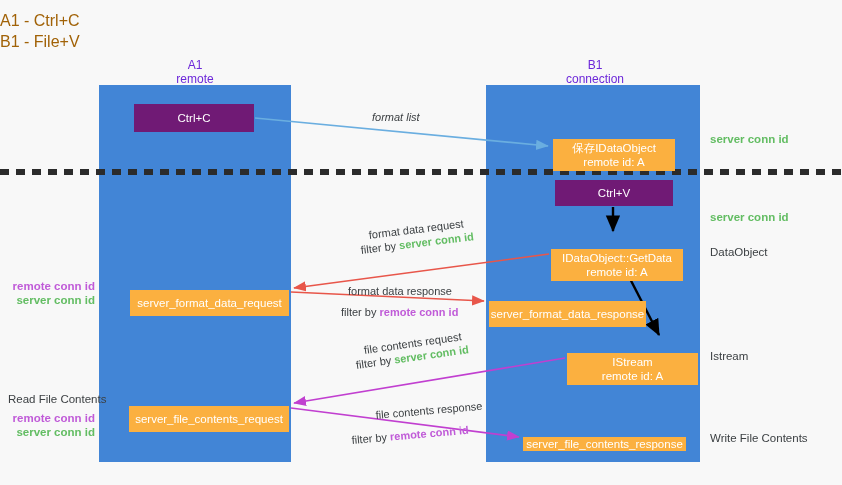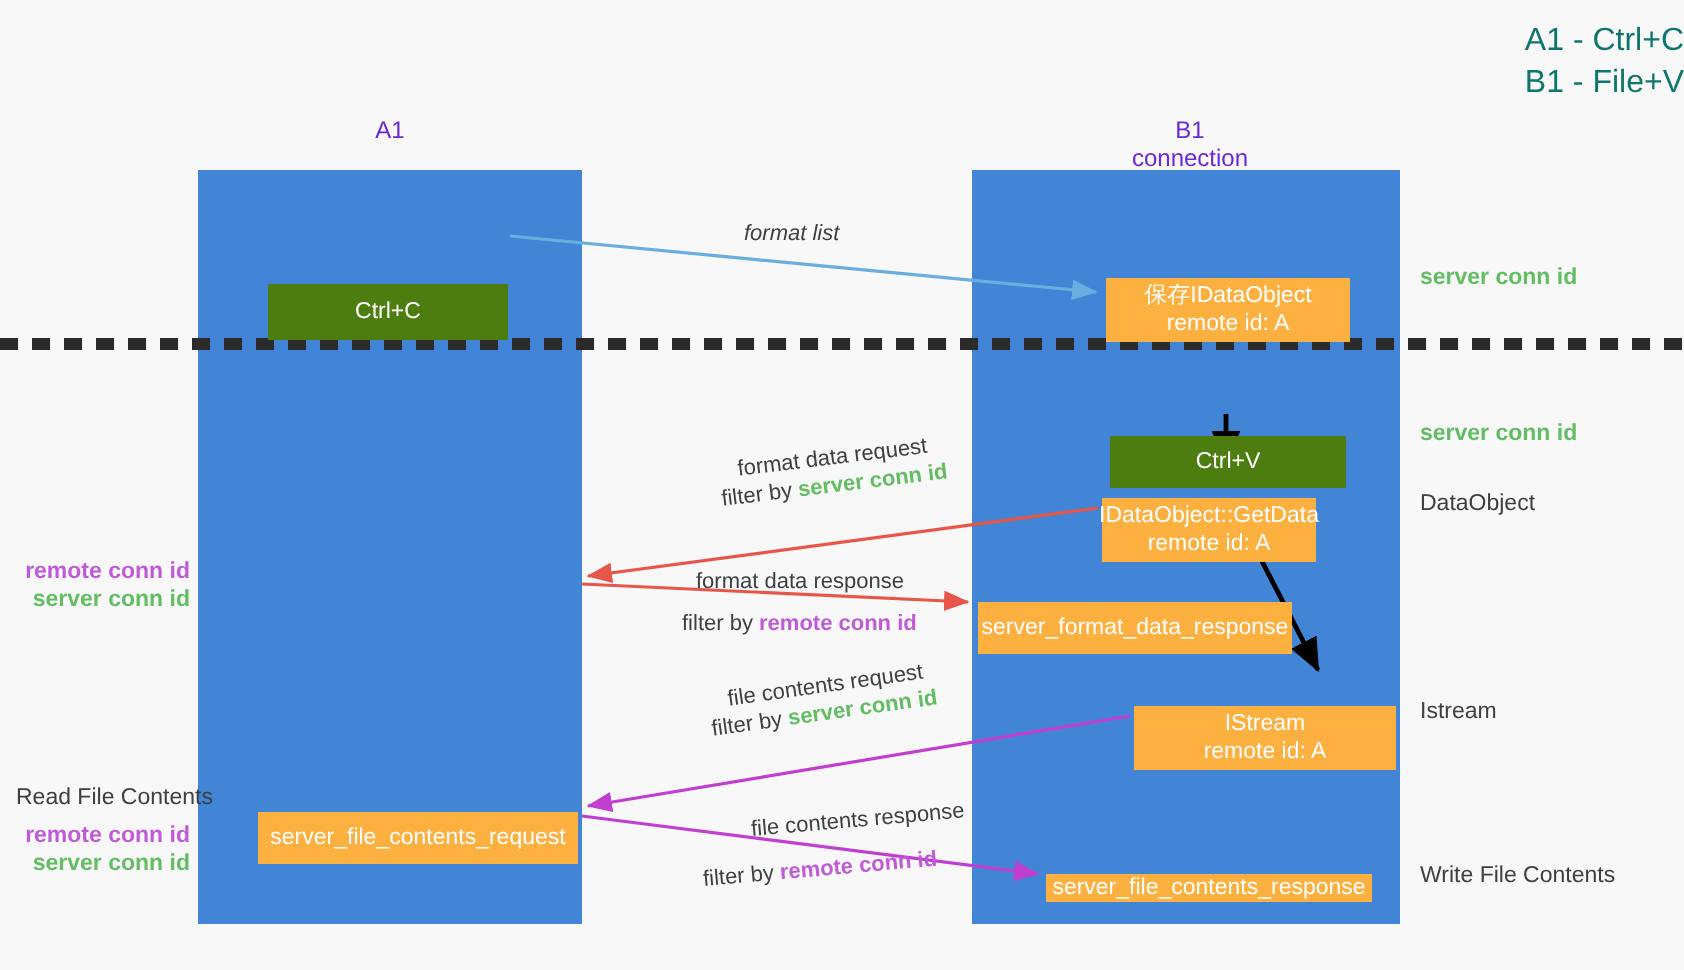--- a/index.html
+++ b/index.html
@@ -7,22 +7,22 @@
     width:842px;height:485px;position:relative;overflow:hidden;
     background:#f8f8f8;
     font-family:"Liberation Sans","DejaVu Sans",sans-serif;
     color:#3c4043;
   }
   #stage{position:absolute;left:0;top:0;width:842px;height:485px;}
   .abs{position:absolute;}
 
   
   #title{
-    left:0;top:10px;width:842px;text-align:right;
-    font-size:16px;line-height:21px;color:#0f766e;
+    left:0;top:10px;width:842px;text-align:left;
+    font-size:16px;line-height:21px;color:#a16207;
   }
 
   
   .col-head{
     text-align:center;font-size:12px;line-height:14px;color:#6d28d9;
   }
   #head-a1{left:115px;top:58px;width:160px;}
   #head-b1{left:510px;top:58px;width:170px;}
 
   
@@ -35,29 +35,29 @@
     left:0;top:169px;width:842px;height:6px;
     background:repeating-linear-gradient(to right,#2b2b2b 0 9px,transparent 9px 16px);
   }
 
   
   .box{
     box-sizing:border-box;
     display:flex;flex-direction:column;align-items:center;justify-content:center;
     color:#ffffff;font-size:11.5px;line-height:14px;text-align:center;
   }
-  .box.green{background:#4d7c0f;margin-top:38px;}
+  .box.green{background:#701a75;}
   .box.orange{background:#fbb košt;}
   .box.orange{background:#fbb040;margin-top:13px;}
   .box span{display:block;white-space:nowrap;}
 
   #box-ctrlc{left:134px;top:104px;width:120px;height:28px;}
   #box-ctrlv{left:555px;top:180px;width:118px;height:26px;}
   #box-save-idataobject{left:553px;top:126px;width:122px;height:32px;}
-  #box-getdata{left:551px;top:236px;width:107px;height:32px;text-align:right;}
+  #box-getdata{left:551px;top:236px;width:132px;height:32px;text-align:right;}
   #box-istream{left:567px;top:340px;width:131px;height:32px;}
   #box-sfdreq{left:130px;top:277px;width:159px;height:26px;}
   #box-sfdresp{left:489px;top:288px;width:157px;height:26px;}
   #box-sfcreq{left:129px;top:393px;width:160px;height:26px;}
   #box-sfcresp{left:523px;top:424px;width:163px;height:14px;}
 
   
   .side-label{font-size:11.5px;line-height:14px;white-space:nowrap;}
   .green-t{color:#63bd63;font-weight:bold;}
   .purple-t{color:#c05bd8;font-weight:bold;}
@@ -96,20 +96,21 @@
 
 <div id="stage">
 
   <div class="abs" id="title">
     <div>A1 - Ctrl+C</div>
     <div>B1 - File+V</div>
   </div>
 
   <div class="abs col-head" id="head-a1">
     <div>A1</div>
+    <div>remote</div>
   </div>
   <div class="abs col-head" id="head-b1">
     <div>B1</div>
     <div>connection</div>
   </div>
 
   <div class="abs panel" id="panel-a1"></div>
   <div class="abs panel" id="panel-b1"></div>
 
   <svg id="svg-arrows">
@@ -161,20 +162,23 @@
   <div class="abs box orange" id="box-getdata">
     <span>IDataObject::GetData</span>
     <span>remote id: A</span>
   </div>
 
   <div class="abs box orange" id="box-istream">
     <span>IStream</span>
     <span>remote id: A</span>
   </div>
 
+  <div class="abs box orange" id="box-sfdreq">
+    <span>server_format_data_request</span>
+  </div>
 
   <div class="abs box orange" id="box-sfcreq">
     <span>server_file_contents_request</span>
   </div>
 
   <div class="abs box orange" id="box-sfdresp">
     <span>server_format_data_response</span>
   </div>
 
   <div class="abs box orange" id="box-sfcresp">

